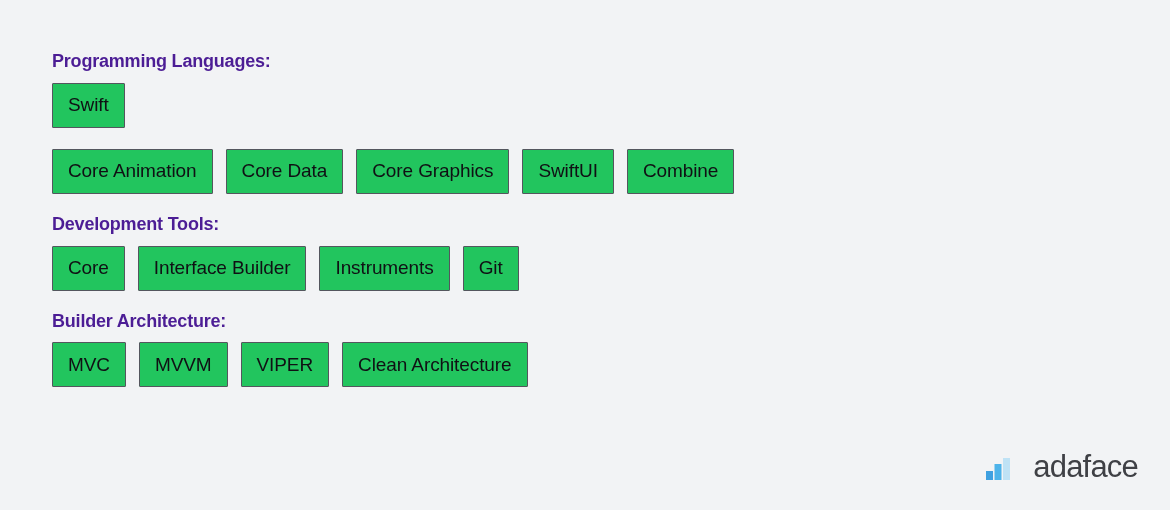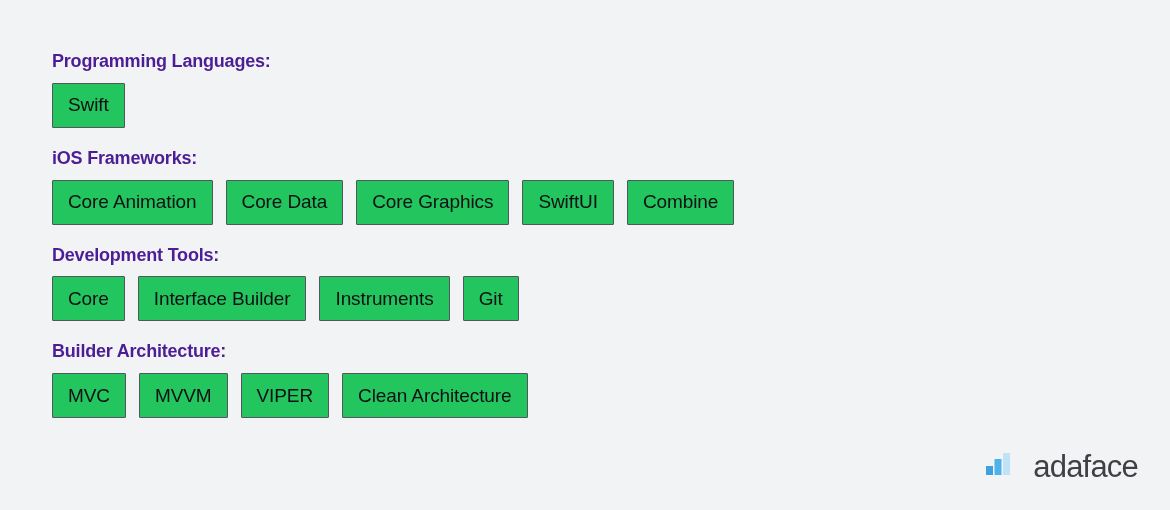--- a/index.html
+++ b/index.html
@@ -67,21 +67,21 @@
   .section.s1 { margin-bottom: 21px; }
   .section.s2 { margin-bottom: 21px; }
   .section.s3 { margin-bottom: 0; }
 
   
   .brand {
     position: absolute;
     right: 32px;
     bottom: 28px;
     display: flex;
-    align-items: flex-start;
+    align-items: flex-end;
     gap: 22px;
   }
   .brand-mark {
     display: block;
     width: 26px;
     height: 26px;
   }
   .brand-text {
     font-family: "Liberation Sans", sans-serif;
     font-size: 31px;
@@ -97,21 +97,20 @@
 <div class="page">
 
   <div class="section s0">
     <h2 class="section-heading">Programming Languages:</h2>
     <div class="chip-row">
       <span class="chip">Swift</span>
     </div>
   </div>
 
   <div class="section s1">
-    <h2 class="section-heading">iOS Frameworks:</h2>
     <div class="chip-row">
       <span class="chip">Core Animation</span>
       <span class="chip">Core Data</span>
       <span class="chip">Core Graphics</span>
       <span class="chip">SwiftUI</span>
       <span class="chip">Combine</span>
     </div>
   </div>
 
   <div class="section s2">

